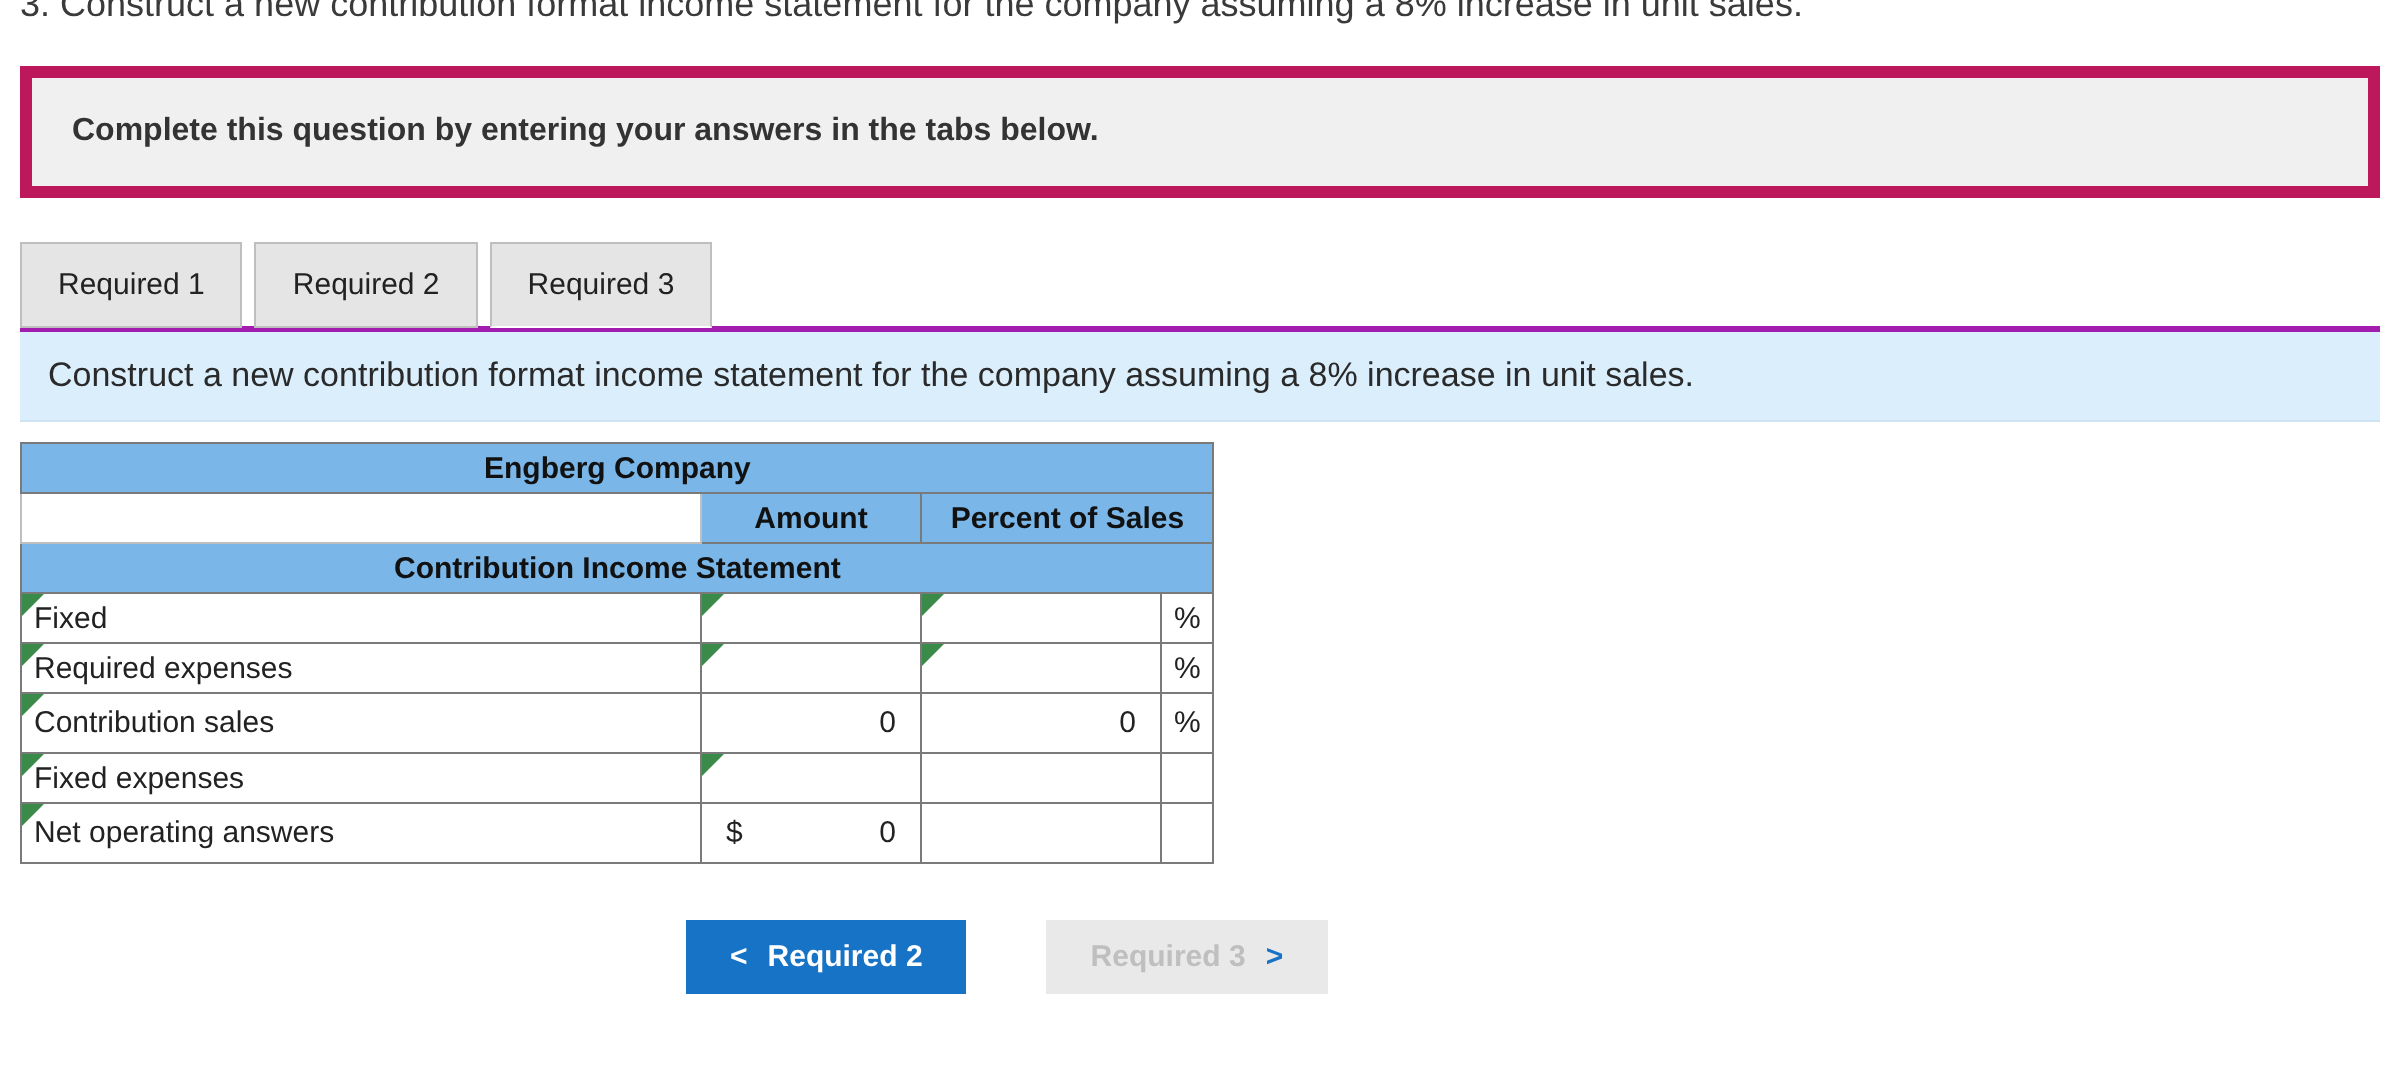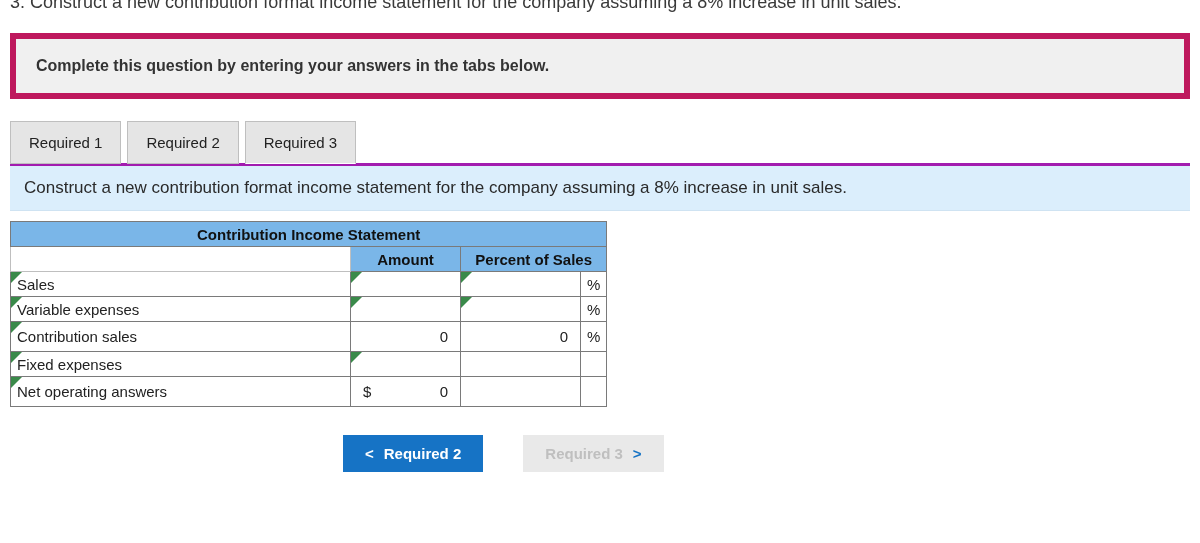--- a/index.html
+++ b/index.html
@@ -154,49 +154,52 @@
   <div class="tab">Required 1</div>
   <div class="tab">Required 2</div>
   <div class="tab active">Required 3</div>
 </div>
 
 <div class="tab-panel">
   <div class="prompt-bar">Construct a new contribution format income statement for the company assuming a 8% increase in unit sales.</div>
 
   <table class="ws-table">
     <tbody>
-    <tr>
-      <td class="hdr" colspan="4">Contribution Income Statement</td>
+        <tr>
+      <td class="hdr" colspan="4">Engberg Company</td>
     </tr>
     <tr>
       <td class="label-col" style="border:1px solid #bfbfbf;background:#fff;"></td>
       <td class="sub-hdr amt-col">Amount</td>
       <td class="sub-hdr" colspan="2">Percent of Sales</td>
     </tr>
-
-    <tr>
-      <td class="row-label input-cell">
-        <span class="tick"></span>
-        <span>Sales</span>
+    <tr>
+      <td class="hdr" colspan="4">Contribution Income Statement</td>
+    </tr>
+
+    <tr>
+      <td class="row-label input-cell">
+        <span class="tick"></span>
+        <span>Fixed</span>
       </td>
       <td class="input-cell amt-col">
         <span class="tick"></span>
         <span class="cell-val"></span>
       </td>
       <td class="input-cell pos-col">
         <span class="tick"></span>
         <span class="cell-val"></span>
       </td>
       <td class="pct-unit">%</td>
     </tr>
 
     <tr>
       <td class="row-label input-cell">
         <span class="tick"></span>
-        <span>Variable expenses</span>
+        <span>Required expenses</span>
       </td>
       <td class="input-cell amt-col">
         <span class="tick"></span>
         <span class="cell-val"></span>
       </td>
       <td class="input-cell pos-col">
         <span class="tick"></span>
         <span class="cell-val"></span>
       </td>
       <td class="pct-unit">%</td>

